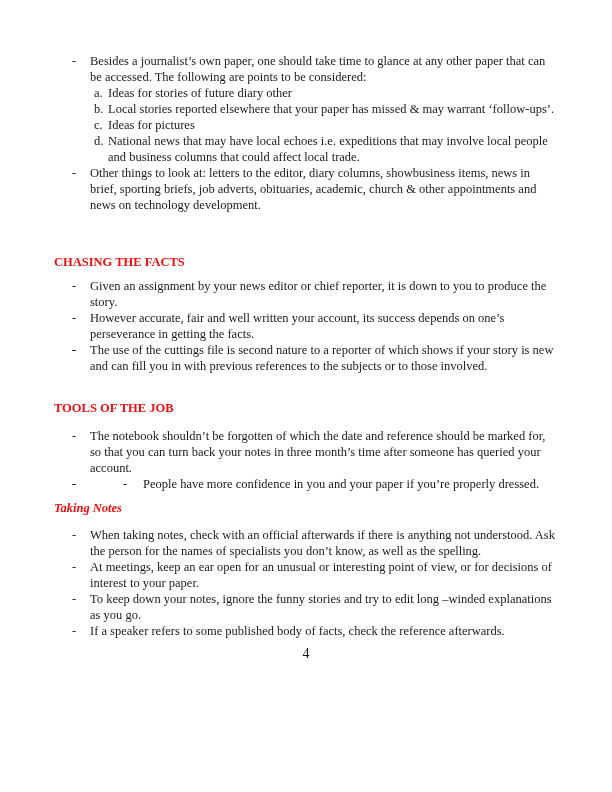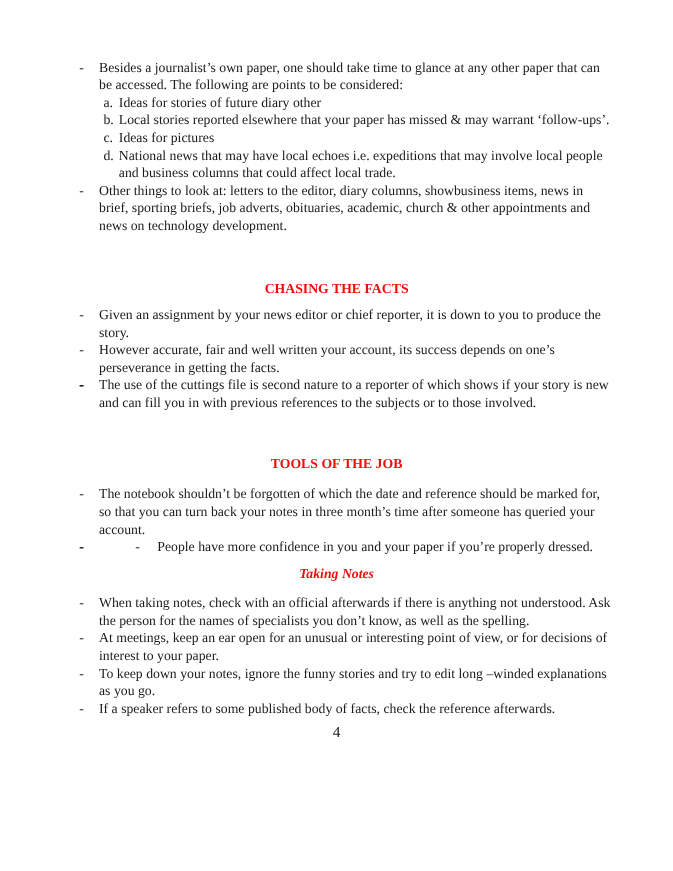--- a/index.html
+++ b/index.html
@@ -21,26 +21,25 @@
   }
   .li { position:relative; }
   .li .marker { position:absolute; top:0; }
   .dash-item { padding-left:36px; }
   .dash-item > .marker { left:18px; }
   .alpha-item { padding-left:54px; }
   .alpha-item > .marker { left:40px; }
   .subdash-item { padding-left:89px; }
   .subdash-item > .marker { left:69px; }
   .heading {
-    text-align:center;
     font-weight:bold;
     color:#f20d0d;
   }
   .h-chasing { margin-top:41px; }
-  .h-tools   { margin-top:39px; }
+  .h-tools   { margin-top:26px; }
   .h-taking  { margin-top:8px;font-style:italic; }
   .mt-sec-b  { margin-top:8px; }
   .mt-sec-c  { margin-top:12px; }
   .mt-sec-d  { margin-top:11px; }
   .page-number {
     margin-top:6px;
     text-align:center;
     font-size:14px;
     line-height:18px;
     color:#1a1a1a;

